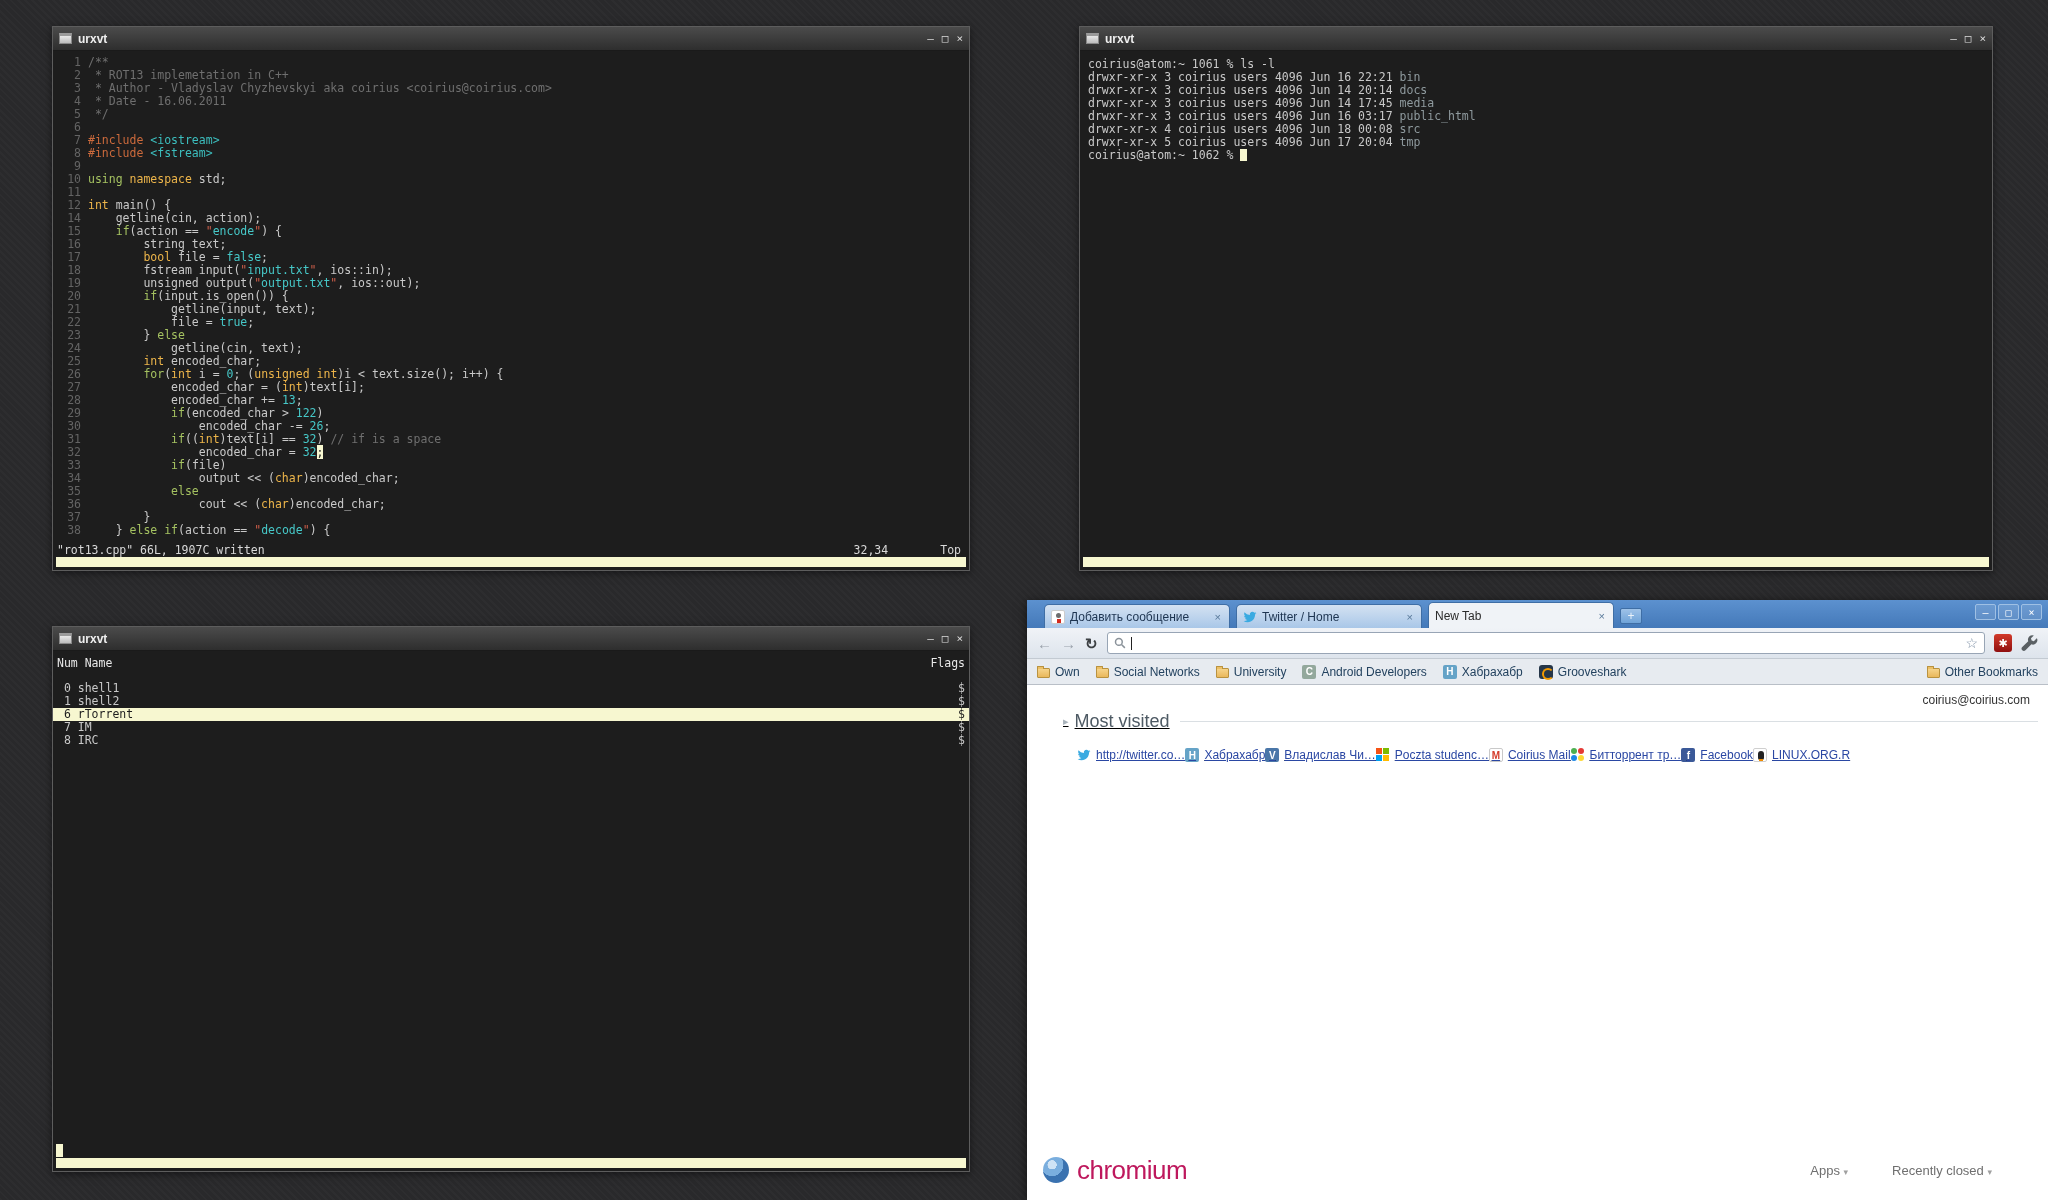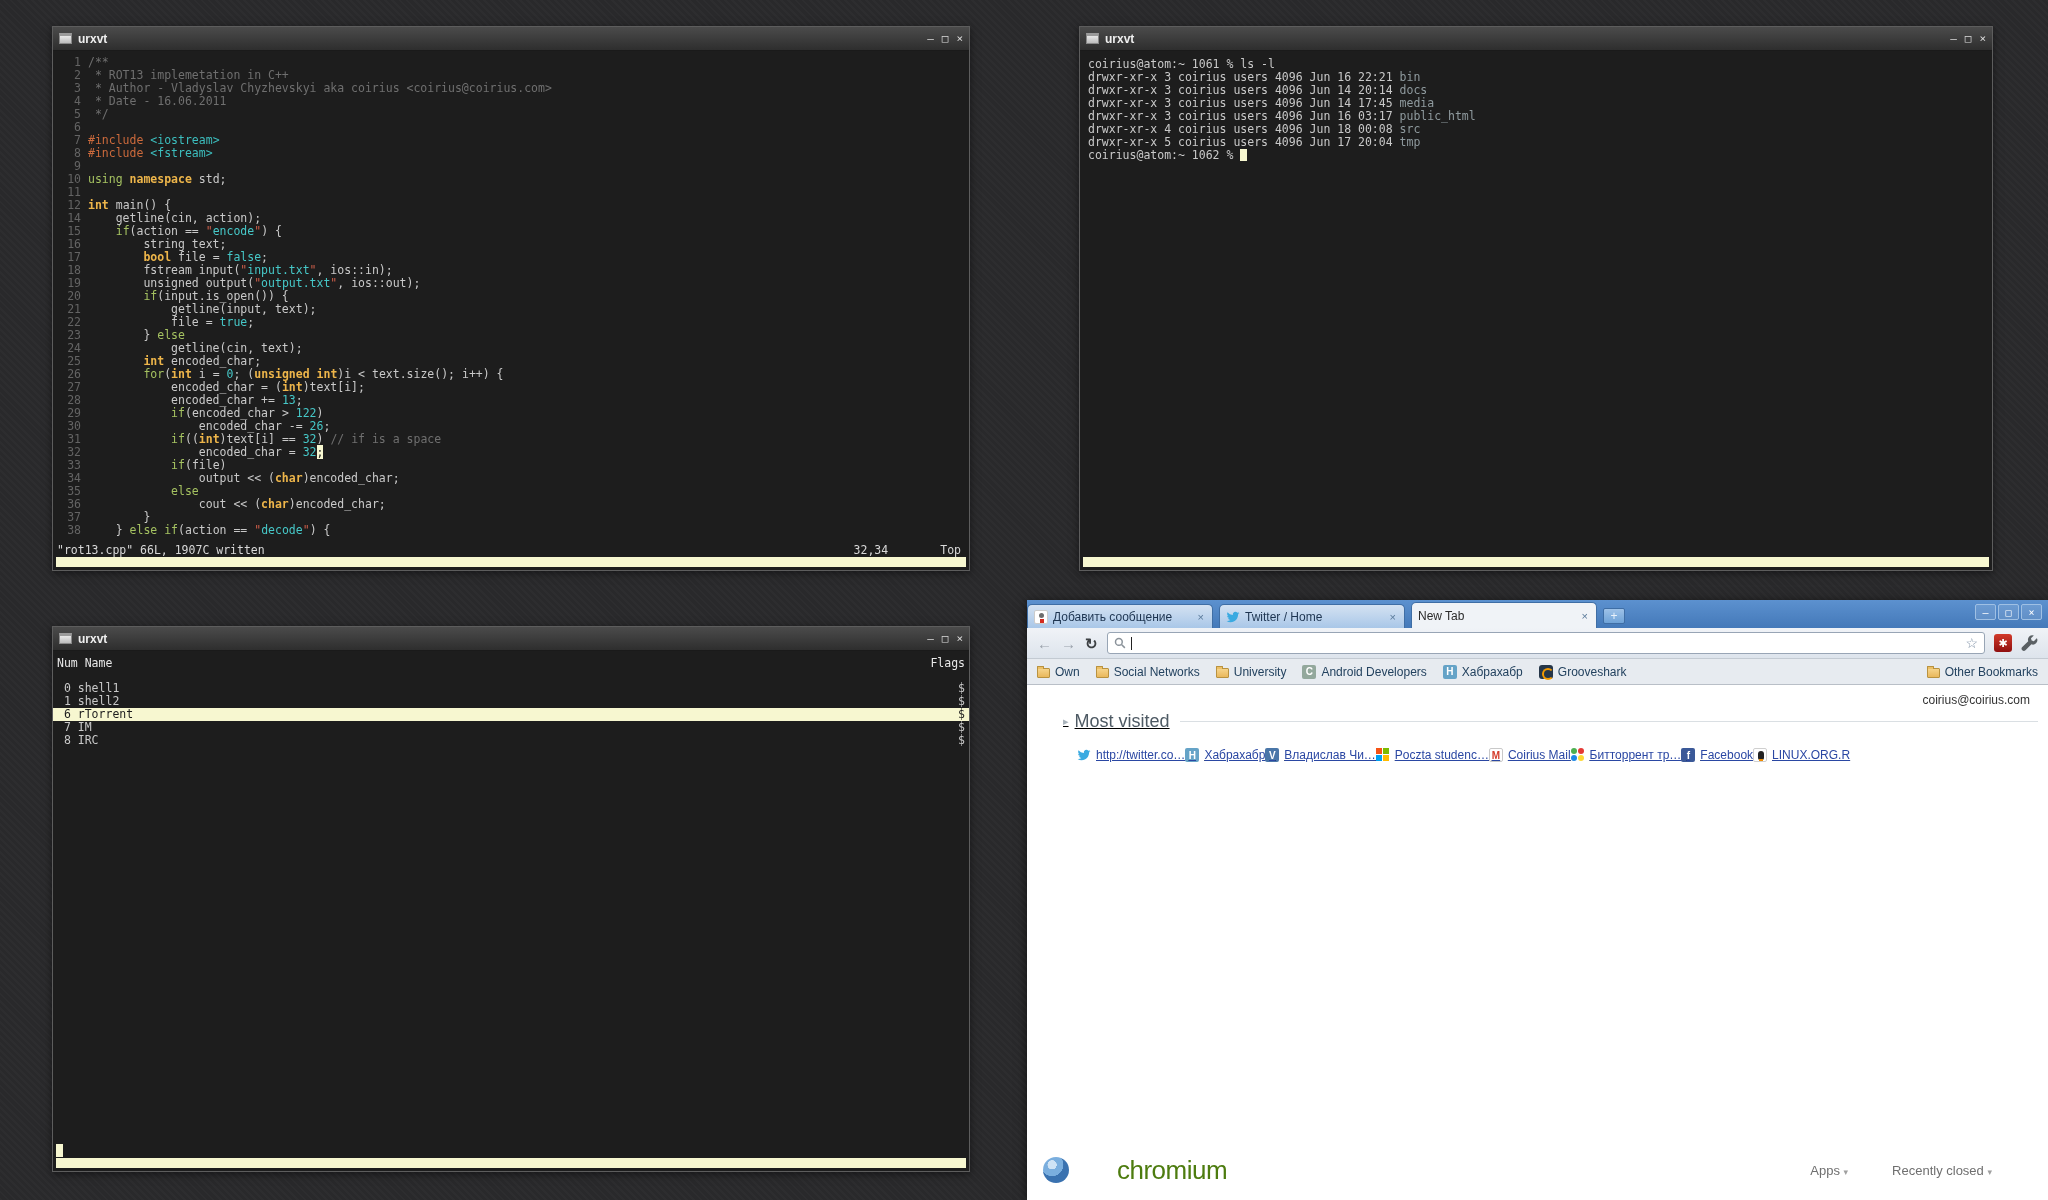--- a/index.html
+++ b/index.html
@@ -15,38 +15,38 @@
   .tbar .wicon{ width:13px; height:11px; background:linear-gradient(#e8e8e8,#bcbcbc); border:1px solid #888; border-top:3px solid #9a9a9a; margin-right:6px; }
   .tbar .wtitle{ color:#efefef; font-size:12px; font-weight:bold; flex:1; }
   .tbar .wbtns{ display:flex; gap:8px; color:#dcdcdc; font-size:11px; font-family:"DejaVu Sans Mono",monospace; }
   .tbar .wbtns span{ cursor:default; line-height:11px; }
   .tbody{ flex:1; overflow:hidden; font-family:"DejaVu Sans Mono",monospace; font-size:11.5px; color:#c9c9c9; position:relative; }
   .creambar{ flex:0 0 10px; height:10px; background:#f7f7d0; margin:0 3px 3px 3px; }
   .tline{ height:13px; line-height:13px; white-space:pre; }
   
   .ln{ display:inline-block; width:22px; text-align:right; color:#646464; margin-right:7px; }
   .sg-c{ color:#6f6f6f; } .sg-pp{ color:#cc6a3c; } .sg-in{ color:#3cbebe; }
-  .sg-kw{ color:#a5c261; } .sg-ty{ color:#edb54a;font-weight:bold; } .sg-ct{ color:#46c8c8; }
+  .sg-kw{ color:#a5c261; } .sg-ty{ color:#edb54a; } .sg-ct{ color:#46c8c8; }
   .sg-q{ color:#cf5f4a; } .sg-fg{ color:#c9c9c9; }
   .sg-cu{ background:#f7f7d0; color:#1d1d1d; }
   .vstatus{ flex:0 0 14px; display:flex; font-family:"DejaVu Sans Mono",monospace; font-size:11.5px; color:#d8d8d8; padding:0 8px 0 4px; line-height:14px; }
   .vstatus .sp{ flex:1; }
   .vstatus .gap{ width:52px; }
   .sg-dir{ color:#8f9a9e; }
   .cursor{ display:inline-block; width:7px; height:12px; background:#f7f7d0; vertical-align:-2px; }
   
   .shead{ display:flex; padding:5px 4px 0 4px; height:18px; color:#e8e8e8; }
   .shead .sp{ flex:1; }
   .srow{ height:13px; line-height:13px; display:flex; padding:0 4px; white-space:pre;gap:23px; }
   .srow .sp{ flex:1; }
   .srow.sel{ background:#f7f7d0; color:#1d1d1d; }
   .scursor{ position:absolute; left:3px; bottom:1px; width:7px; height:13px; background:#f7f7d0; }
   
   .bwin{ position:absolute; left:1027px; top:600px; width:1021px; height:600px; display:flex; flex-direction:column; box-shadow:0 2px 10px rgba(0,0,0,.6); }
-  .tabstrip{ flex:0 0 28px; background:linear-gradient(#5c91cf,#4479b9); display:flex; align-items:flex-end; padding-left:0; position:relative; }
+  .tabstrip{ flex:0 0 28px; background:linear-gradient(#5c91cf,#4479b9); display:flex; align-items:flex-end; padding-left:17px; position:relative; }
   .tab{ width:186px; height:24px; display:flex; align-items:center; gap:5px; padding:0 6px; margin-right:6px;
         background:linear-gradient(#d4e2f2,#a9c7e8); border:1px solid #3f6ea5; border-bottom:none; border-radius:5px 5px 0 0;
         font-size:12px; color:#1d3least0; color:#1d3450; }
   .tab .tlabel{ flex:1; white-space:nowrap; overflow:hidden; text-overflow:ellipsis; }
   .tab .tclose{ color:#5a7globals08a; color:#5a7a9a; font-size:11px; padding:0 2px; }
   .tab.active{ background:#f0f3f7; border-color:#3f6ea5; height:26px; color:#2b2b2b; }
   .newtabbtn{ width:22px; height:16px; margin-bottom:4px; background:linear-gradient(#9ec2e8,#6fa3d8); border:1px solid #3f6ea5; border-radius:2px;
         color:#eaf2fa; font-size:12px; line-height:14px; text-align:center; }
   .winctl{ position:absolute; right:6px; top:4px; display:flex; gap:2px; }
   .winctl span{ width:21px; height:16px; border:1px solid #9fc0e4; background:rgba(255,255,255,.12); color:#fff; font-size:10px; line-height:15px; text-align:center; border-radius:2px; font-family:"DejaVu Sans Mono",monospace; }
@@ -80,21 +80,21 @@
   .ic-lor{ width:14px; height:14px; background:#fff; border:1px solid #cfcfcf; border-radius:2px; position:relative; }
   .ic-lor::before{ content:""; position:absolute; left:4px; top:2px; width:6px; height:9px; background:#222; border-radius:3px 3px 2px 2px; }
   .ic-lor::after{ content:""; position:absolute; left:5px; top:10px; width:4px; height:2px; background:#f08c00; }
   .ic-gs{ width:14px; height:14px; background:#253649; border-radius:3px; position:relative; }
   .ic-gs::before{ content:""; position:absolute; left:3px; top:3px; width:8px; height:8px; border-radius:50%; border:2px solid #f49u20a00; border:2px solid #f49a00; border-right-color:transparent; }
   .ic-juick{ width:14px; height:14px; background:#fff; border:1px solid #ccc; border-radius:2px; position:relative; }
   .ic-juick::before{ content:""; position:absolute; left:4px; top:2px; width:5px; height:5px; border-radius:50%; background:#6d6d6d; }
   .ic-juick::after{ content:""; position:absolute; left:5px; top:8px; width:4px; height:4px; background:#d42a1e; }
   .bfooter{ position:absolute; left:0; right:0; bottom:0; height:50px; display:flex; align-items:center; padding:0 56px 10px 16px; }
   .chromelogo{ width:26px; height:26px; border-radius:50%; background:radial-gradient(circle at 35% 30%, #cfe3f5 0 18%, #7aaede 19% 45%, #3a72b0 46% 100%); margin-right:8px; }
-  .chromeword{ font-size:26px; color:#4d7c0f; letter-spacing:-.5px;margin-left:40px; }
+  .chromeword{ font-size:26px; color:#be185d; letter-spacing:-.5px; }
   .bfooter .sp{ flex:1; }
   .fmenu{ font-size:13px; color:#6f6f6f; margin-left:44px; }
   .fmenu .arr{ color:#a0a0a0; font-size:9px; }
   svg{ display:block; }
 </style>
 </head>
 <body>
 
 <div class="twin" style="left:52px;top:26px;width:918px;height:545px;">
   <div class="tbar">

